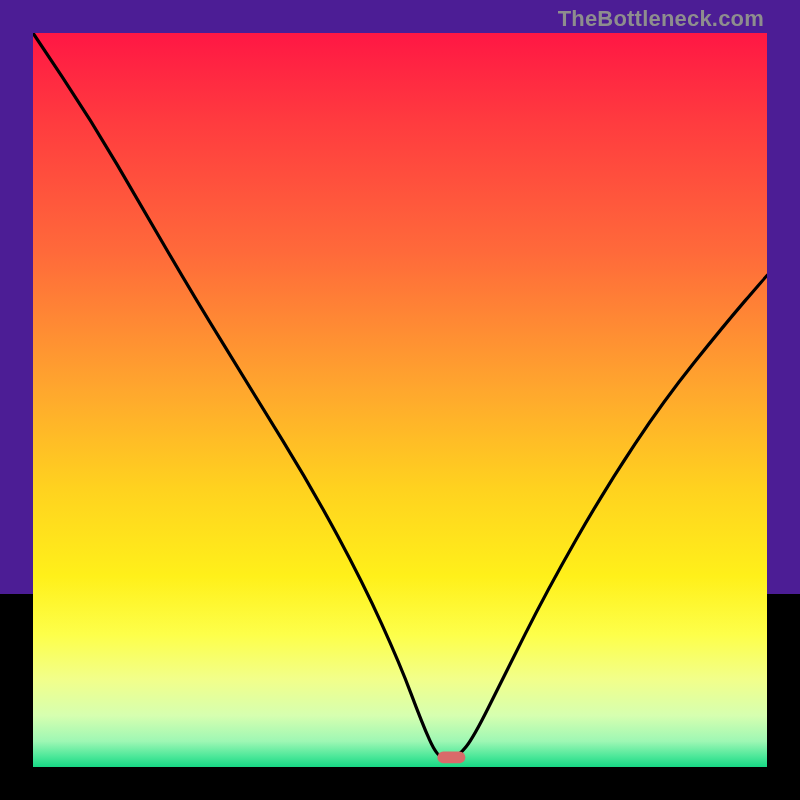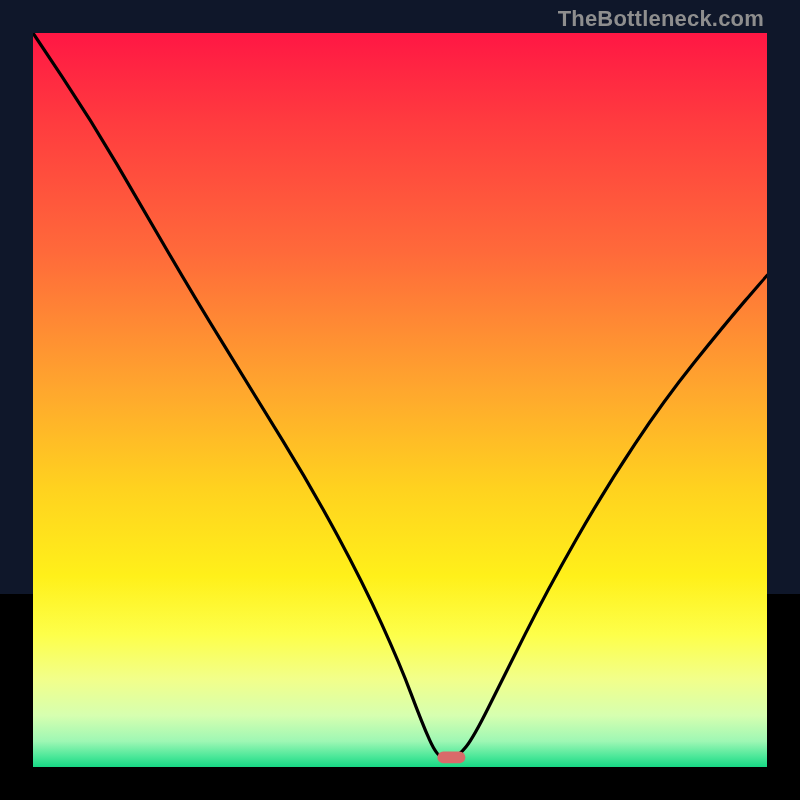--- a/index.html
+++ b/index.html
@@ -7,21 +7,21 @@
     padding: 0;
     width: 800px;
     height: 800px;
     background: #000;
     overflow: hidden;
   }
   .frame {
     position: relative;
     width: 800px;
     height: 594px;
-    background: #0f172a;
+    background: #4c1d95;
   }
   .plot {
     position: absolute;
     left: 33px;
     top: 33px;
     width: 734px;
     height: 734px;
     overflow: hidden;
   }
   .watermark {

